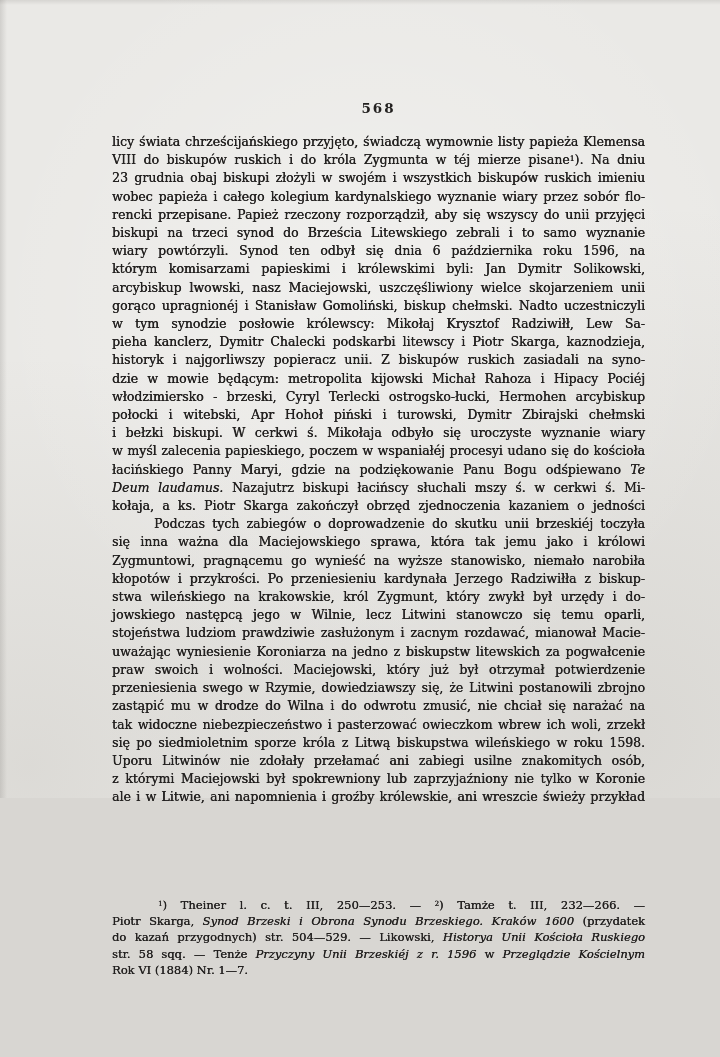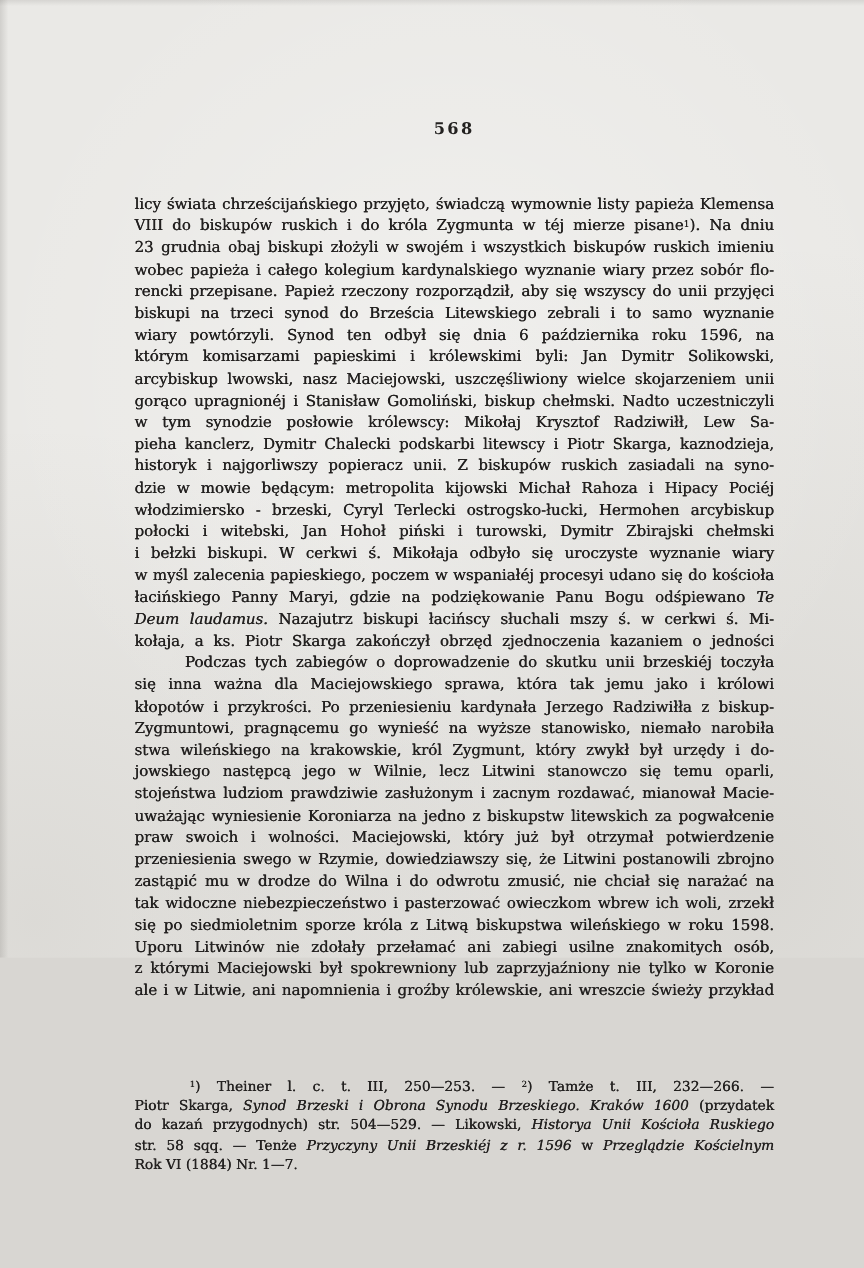--- a/index.html
+++ b/index.html
@@ -20,21 +20,20 @@
     color:var(--ink,#232120);
   }
   .page-number{
     position:absolute;top:100px;left:112px;width:533px;
     text-align:center;font-size:13.5px;font-weight:bold;letter-spacing:2px;
   }
   .body-text{
     position:absolute;top:133px;left:112px;width:533px;
     font-size:12.5px;line-height:18.2px;
     text-shadow:0.3px 0 0 currentColor;
-    margin-top:28px;
   }
   .footnote{
     position:absolute;top:897px;left:112px;width:533px;
     font-size:11.5px;line-height:16.2px;
     text-shadow:0.25px 0 0 currentColor;
   }
   .line{
     text-align:justify;
     text-align-last:justify;
     white-space:normal;
@@ -61,32 +60,32 @@
         <div class="line"><span>biskupi na trzeci synod do Brześcia Litewskiego zebrali i to samo wyznanie</span></div>
         <div class="line"><span>wiary powtórzyli.  Synod ten odbył się dnia 6 października roku 1596, na</span></div>
         <div class="line"><span>którym komisarzami papieskimi i królewskimi byli:  Jan Dymitr Solikowski,</span></div>
         <div class="line"><span>arcybiskup lwowski, nasz Maciejowski, uszczęśliwiony wielce skojarzeniem unii</span></div>
         <div class="line"><span>gorąco upragnionéj i Stanisław Gomoliński, biskup chełmski.  Nadto uczestniczyli</span></div>
         <div class="line"><span>w tym synodzie posłowie królewscy:  Mikołaj Krysztof Radziwiłł, Lew Sa-</span></div>
         <div class="line"><span>pieha kanclerz, Dymitr Chalecki podskarbi litewscy i Piotr Skarga, kaznodzieja,</span></div>
         <div class="line"><span>historyk i najgorliwszy popieracz unii.  Z biskupów ruskich zasiadali na syno-</span></div>
         <div class="line"><span>dzie w mowie będącym: metropolita kijowski Michał Rahoza i Hipacy Pociéj</span></div>
         <div class="line"><span>włodzimiersko - brzeski, Cyryl Terlecki ostrogsko-łucki, Hermohen arcybiskup</span></div>
-        <div class="line"><span>połocki i witebski, Jan Hohoł piński i turowski, Dymitr Zbirajski chełmski</span></div>
+        <div class="line"><span>połocki i witebski, Apr Hohoł piński i turowski, Dymitr Zbirajski chełmski</span></div>
         <div class="line"><span>i bełzki biskupi.  W cerkwi ś. Mikołaja odbyło się uroczyste wyznanie wiary</span></div>
         <div class="line"><span>w myśl zalecenia papieskiego, poczem w wspaniałéj procesyi udano się do kościoła</span></div>
         <div class="line"><span>łacińskiego Panny Maryi, gdzie na podziękowanie Panu Bogu odśpiewano </span><span class="i">Te</span></div>
         <div class="line"><span class="i">Deum laudamus.</span><span>  Nazajutrz biskupi łacińscy słuchali mszy ś. w cerkwi ś. Mi-</span></div>
         <div class="line"><span>kołaja, a ks. Piotr Skarga zakończył obrzęd zjednoczenia kazaniem o jedności</span></div>
       </div>
     <div>
         <div class="line indent"><span>Podczas tych zabiegów o doprowadzenie do skutku unii brzeskiéj toczyła</span></div>
         <div class="line"><span>się inna ważna dla Maciejowskiego sprawa, która tak jemu jako i królowi</span></div>
+        <div class="line"><span>Zygmuntowi, pragnącemu go wynieść na wyższe stanowisko, niemało narobiła</span></div>
         <div class="line"><span>kłopotów i przykrości.  Po przeniesieniu kardynała Jerzego Radziwiłła z biskup-</span></div>
-        <div class="line"><span>Zygmuntowi, pragnącemu go wynieść na wyższe stanowisko, niemało narobiła</span></div>
         <div class="line"><span>stwa wileńskiego na krakowskie, król Zygmunt, który zwykł był urzędy i do-</span></div>
         <div class="line"><span>jowskiego następcą jego w Wilnie, lecz Litwini stanowczo się temu oparli,</span></div>
         <div class="line"><span>stojeństwa ludziom prawdziwie zasłużonym i zacnym rozdawać, mianował Macie-</span></div>
         <div class="line"><span>uważając wyniesienie Koroniarza na jedno z biskupstw litewskich za pogwałcenie</span></div>
         <div class="line"><span>praw swoich i wolności.  Maciejowski, który już był otrzymał potwierdzenie</span></div>
         <div class="line"><span>przeniesienia swego w Rzymie, dowiedziawszy się, że Litwini postanowili zbrojno</span></div>
         <div class="line"><span>zastąpić mu w drodze do Wilna i do odwrotu zmusić, nie chciał się narażać na</span></div>
         <div class="line"><span>tak widoczne niebezpieczeństwo i pasterzować owieczkom wbrew ich woli, zrzekł</span></div>
         <div class="line"><span>się po siedmioletnim sporze króla z Litwą biskupstwa wileńskiego w roku 1598.</span></div>
         <div class="line"><span>Uporu Litwinów nie zdołały przełamać ani zabiegi usilne znakomitych osób,</span></div>

